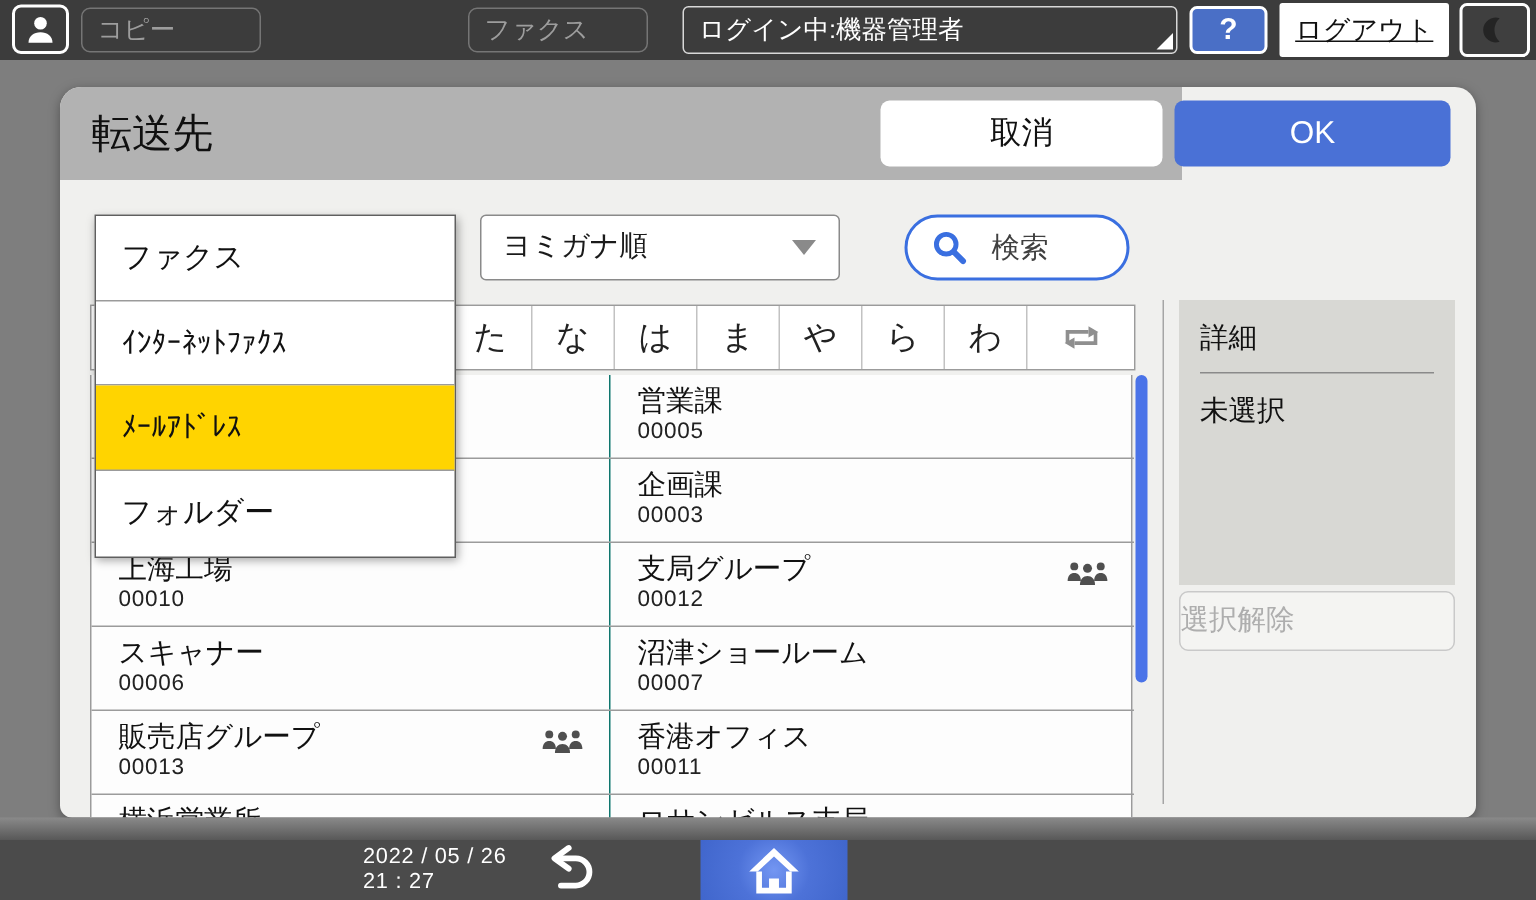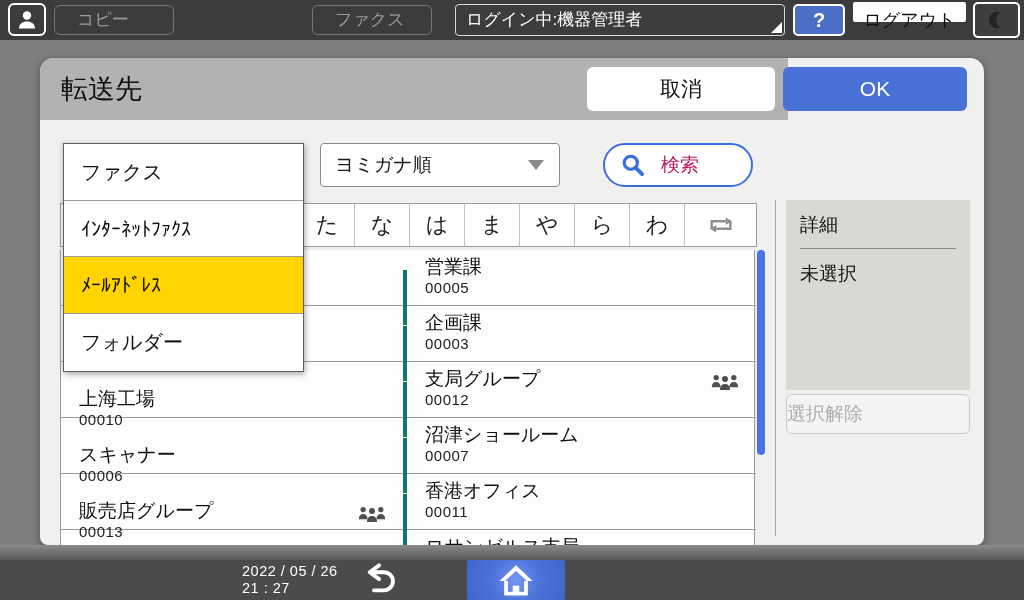--- a/index.html
+++ b/index.html
@@ -7,67 +7,67 @@
     position:relative;width:1024px;height:600px;overflow:hidden;
     background:#7e7e7e;
     font-family:"Liberation Sans","DejaVu Sans",sans-serif;
     -webkit-font-smoothing:antialiased;
   }
   
   .topbar{position:absolute;left:0;top:0;width:1024px;height:40px;background:#3c3c3c;}
   .user-btn{position:absolute;left:8px;top:3px;width:38px;height:33px;border:2px solid #fff;
     border-radius:6px;background:#3c3c3c;display:flex;align-items:center;justify-content:center;box-sizing:border-box;}
   .app-btn{position:absolute;top:5px;height:30px;border:1px solid #757575;border-radius:6px;
-    color:#9d9d9d;font-size:17px;line-height:28px;padding-left:22px;box-sizing:border-box;background:#3c3c3c;}
+    color:#9d9d9d;font-size:17px;line-height:28px;padding-left:10px;box-sizing:border-box;background:#3c3c3c;}
   .app-copy{left:54px;width:120px;}
   .app-scan{left:182px;width:122px;}
   .app-fax{left:312px;width:120px;}
   .login-box{position:absolute;left:455px;top:4px;width:330px;height:32px;border:1px solid #d8d8d8;
     border-radius:4px;color:#fff;font-size:17px;line-height:30px;padding-left:10px;box-sizing:border-box;}
   .login-box .fold{position:absolute;right:2px;bottom:2px;width:0;height:0;
     border-left:11px solid transparent;border-bottom:11px solid #fff;}
   .help-btn{position:absolute;left:793px;top:4px;width:52px;height:32px;background:#4a6fc6;
     border:2px solid #fff;border-radius:5px;color:#fff;font-size:20px;font-weight:bold;
     text-align:center;line-height:28px;box-sizing:border-box;}
-  .logout-btn{position:absolute;left:853px;top:2px;width:113px;height:20px;background:#fff;
-    color:#111;font-size:18px;text-align:center;line-height:36px;border-radius:2px;}
+  .logout-btn{position:absolute;left:853px;top:2px;width:113px;height:36px;background:#fff;
+    color:#111;font-size:18px;text-align:center;line-height:36px;border-radius:2px;text-decoration:underline;}
   .moon-btn{position:absolute;left:973px;top:2px;width:47px;height:36px;border:2px solid #fff;
     border-radius:5px;background:#3f3f3f;display:flex;align-items:center;justify-content:center;box-sizing:border-box;}
   
   .dialog{position:absolute;left:40px;top:58px;width:944px;height:487px;background:#f0f0ee;
     border-radius:14px 14px 8px 8px;overflow:hidden;box-shadow:0 2px 8px rgba(0,0,0,.35);}
   .dialog-header{position:absolute;left:0;top:0;width:748px;height:62px;background:#b2b2b2;}
   .dialog-title{position:absolute;left:21px;top:0;height:62px;line-height:62px;font-size:27px;color:#101010;}
   .cancel-btn{position:absolute;left:547px;top:9px;width:188px;height:44px;background:#fff;border-radius:6px;
     font-size:21px;color:#111;text-align:center;line-height:44px;}
   .ok-btn{position:absolute;left:743px;top:9px;width:184px;height:44px;background:#4a71d6;border-radius:6px;
     font-size:21px;color:#fff;text-align:center;line-height:44px;}
   
   .sort-select{position:absolute;left:280px;top:85px;width:240px;height:44px;background:#fff;
     border:1px solid #8a8a8a;border-radius:4px;box-sizing:border-box;}
   .sort-label{position:absolute;left:14px;top:0;height:42px;line-height:42px;font-size:19px;color:#1a1a1a;}
   .caret-down{position:absolute;right:15px;top:16px;width:0;height:0;
     border-left:8px solid transparent;border-right:8px solid transparent;border-top:10px solid #8a8a8a;}
   .search-btn{position:absolute;left:563px;top:85px;width:150px;height:44px;background:#fff;
     border:2px solid #3a6fe0;border-radius:22px;box-sizing:border-box;display:flex;align-items:center;}
   .search-btn .mag{margin-left:16px;}
-  .search-label{font-size:19px;color:#be185d;margin-left:16px;}
+  .search-label{font-size:19px;color:#404040;margin-left:16px;}
   
   .tabrow{position:absolute;left:20px;top:145px;width:697px;height:44px;background:#fff;
     border:1px solid #9b9b9b;box-sizing:border-box;}
   .tab{position:absolute;top:0;width:55px;height:42px;line-height:42px;text-align:center;
     font-size:22px;color:#222;border-left:1px solid #c2c2c2;box-sizing:border-box;}
   .tab-icon-cell{position:absolute;top:0;left:623px;width:72px;height:42px;border-left:1px solid #c2c2c2;
     box-sizing:border-box;display:flex;align-items:center;justify-content:center;}
   
   .list{position:absolute;left:20px;top:192px;width:695px;height:295px;background:#fdfdfd;
     border-left:1px solid #9b9b9b;border-right:1px solid #9b9b9b;box-sizing:border-box;}
   .lrow{position:absolute;left:0;width:695px;height:56px;border-bottom:1px solid #9b9b9b;box-sizing:border-box;}
   .cell{position:absolute;top:0;height:55px;}
-  .cell-l{left:0;width:346px;border-right:4px solid #0f766e;box-sizing:border-box;margin-top:20px;}
+  .cell-l{left:0;width:346px;border-right:1px solid #0f766e;box-sizing:border-box;}
   .cell-r{left:346px;width:349px;}
   .dest-name{position:absolute;left:18px;top:4px;font-size:19px;color:#111;white-space:nowrap;}
   .dest-num{position:absolute;left:18px;top:29px;font-size:15px;color:#222;letter-spacing:.5px;}
   .grp{position:absolute;right:16px;top:10px;}
   
   .scroll-thumb{position:absolute;left:717px;top:192px;width:8px;height:205px;background:#4a73e8;border-radius:4px;}
   .vdivider{position:absolute;left:735px;top:142px;width:1px;height:336px;background:#a5a5a5;}
   
   .detail-box{position:absolute;left:746px;top:142px;width:184px;height:190px;background:#d8d8d4;box-sizing:border-box;padding:12px 14px;}
   .detail-title{font-size:19px;color:#111;}

